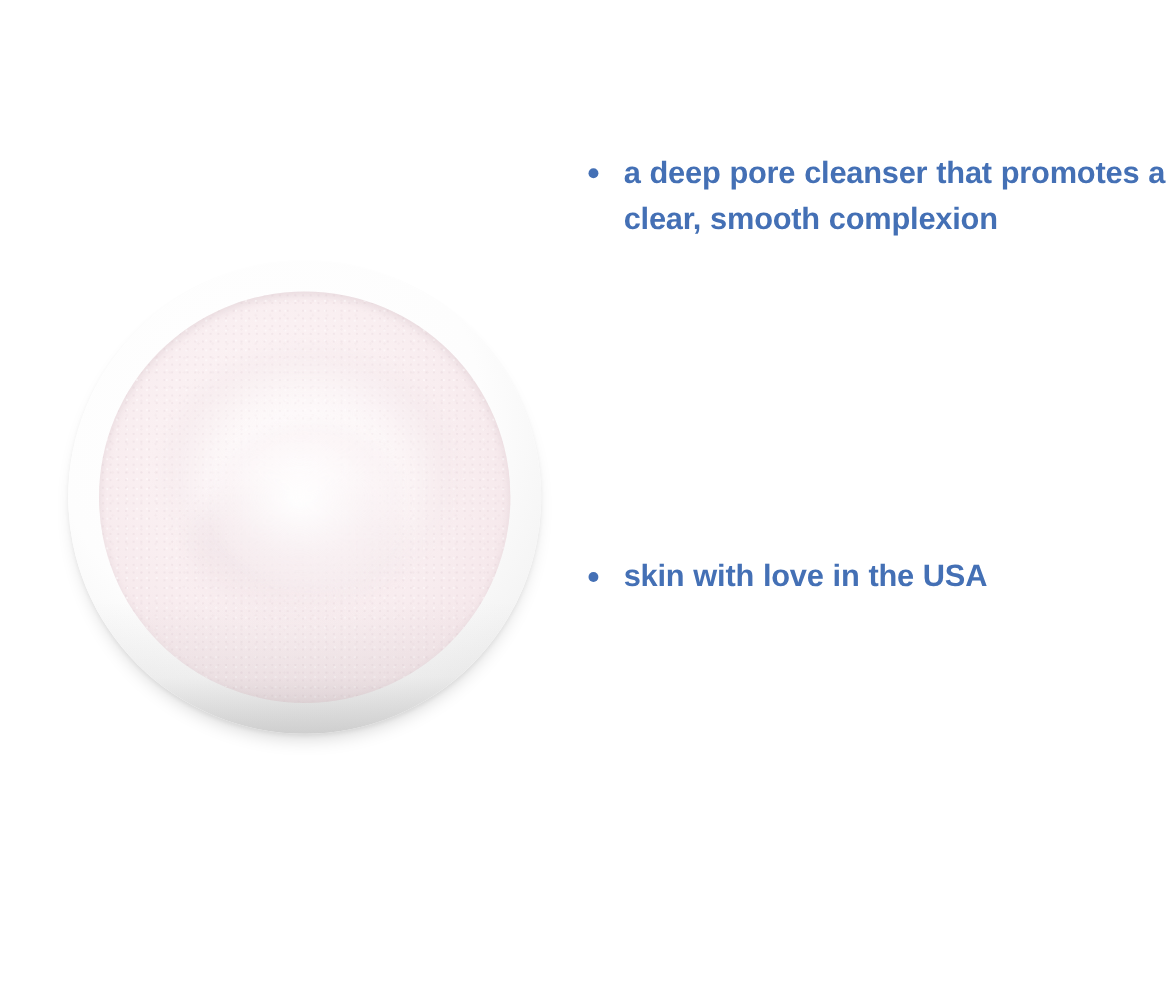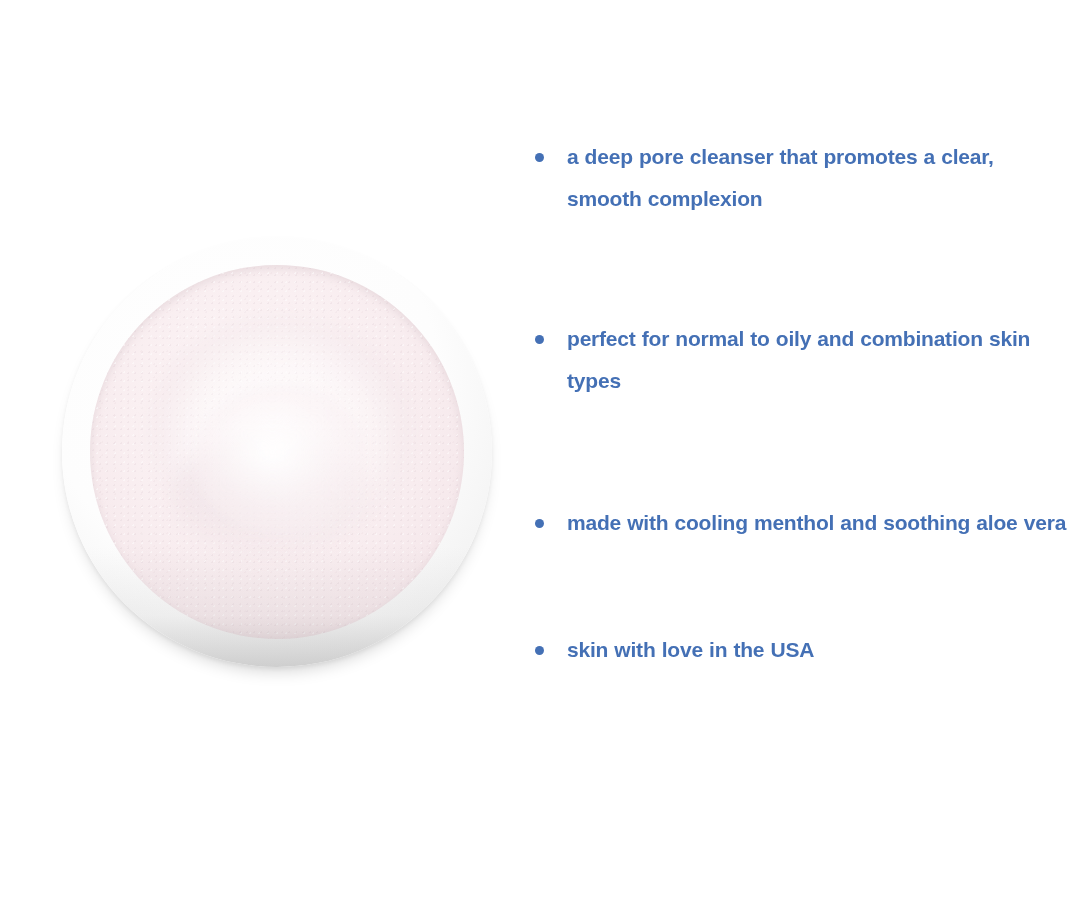--- a/index.html
+++ b/index.html
@@ -136,21 +136,21 @@
     width: 541px;
   }
 
   .feature-item {
     position: relative;
     display: block;
     padding-left: 39px;
     color: #4470b5;
     font-family: "Liberation Sans", sans-serif;
     font-weight: bold;
-    font-size: 21px;
+    font-size: 28px;
     line-height: 42px;
     letter-spacing: -0.2px;
     word-spacing: 0.5px;
   }
 
   .feature-item .bullet-dot {
     position: absolute;
     left: 7px;
     top: 17px;
     width: 9px;
@@ -187,31 +187,23 @@
 
   <div class="features">
 
     <div class="feature-item">
       <span class="bullet-dot"></span>
       <span class="feature-text">a deep pore cleanser that promotes a clear, smooth complexion</span>
     </div>
 
     <div class="gap-1"></div>
 
-    <div class="feature-item">
-      <span class="bullet-dot"></span>
-      <span class="feature-text">perfect for normal to oily and combination skin types</span>
-    </div>
 
     <div class="gap-2"></div>
 
-    <div class="feature-item">
-      <span class="bullet-dot"></span>
-      <span class="feature-text">made with cooling menthol and soothing aloe vera</span>
-    </div>
 
     <div class="gap-3"></div>
 
     <div class="feature-item">
       <span class="bullet-dot"></span>
       <span class="feature-text">skin with love in the USA</span>
     </div>
 
   </div>
 </div>

